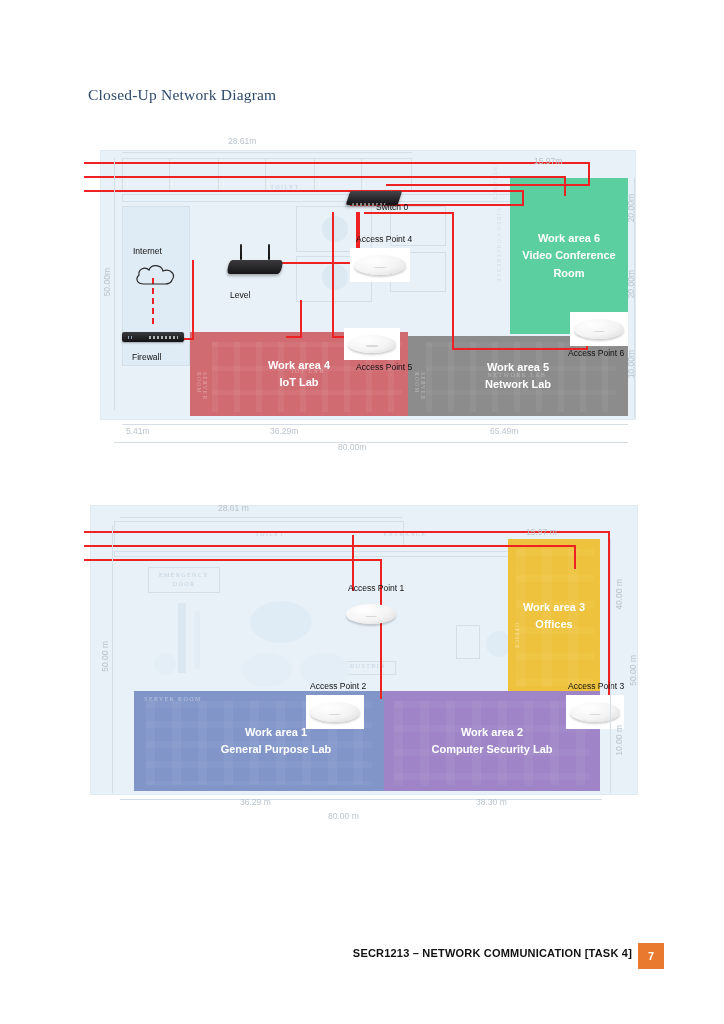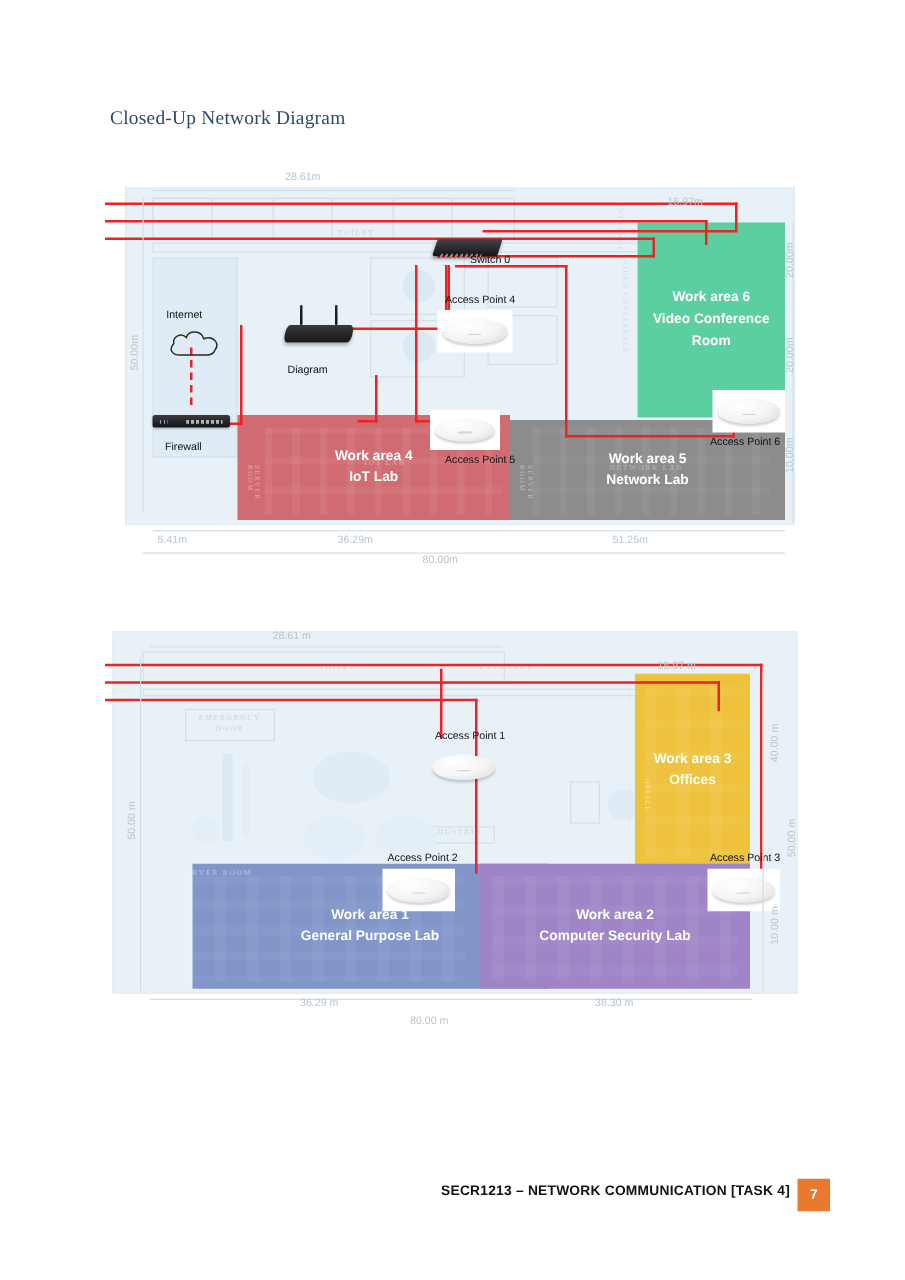--- a/index.html
+++ b/index.html
@@ -211,21 +211,21 @@
       <div class="ports"></div>
       <div class="led"></div>
   </div>
   <div class="devlabel" style="left:32px;top:202px;">Firewall</div>
 
   <div class="router" style="left:128px;top:94px;width:54px;height:30px;">
     <div class="ant" style="left:12px;"></div>
     <div class="ant" style="left:40px;"></div>
     <div class="body"></div>
   </div>
-  <div class="devlabel" style="left:130px;top:140px;">Diagram</div>
+  <div class="devlabel" style="left:130px;top:140px;">Level</div>
 
   <div class="switch" style="left:248px;top:38px;width:52px;height:22px;">
     <div class="body"></div>
       <div class="ports"></div>
   </div>
   <div class="devlabel" style="left:276px;top:52px;">Switch 0</div>
 
   <div class="devlabel" style="left:256px;top:84px;">Access Point 4</div>
   <div class="ap" style="left:250px;top:98px;width:60px;height:34px;">
       <div class="puck"></div>
@@ -249,21 +249,21 @@
   <div class="dim v" style="left:2px;top:118px;">50.00m</div>
 
   <div class="dimline" style="left:534px;top:28px;width:1px;height:240px;"></div>
   <div class="dim v" style="left:526px;top:44px;">20.00m</div>
   <div class="dim v" style="left:526px;top:120px;">20.00m</div>
   <div class="dim v" style="left:526px;top:200px;">10.00m</div>
 
   <div class="dimline" style="left:22px;top:274px;width:506px;height:1px;"></div>
   <div class="dim" style="left:26px;top:276px;">5.41m</div>
   <div class="dim" style="left:170px;top:276px;">36.29m</div>
-  <div class="dim" style="left:390px;top:276px;">51.25m</div>
+  <div class="dim" style="left:390px;top:276px;">65.49m</div>
   <div class="dimline" style="left:14px;top:292px;width:514px;height:1px;"></div>
   <div class="dim" style="left:238px;top:292px;">80.00m</div>
 
 </div>
 
 <div class="figure" id="fig2">
   <div class="floor"></div>
 
   <div class="ghostbox" style="left:24px;top:16px;width:290px;height:26px;"></div>
   <div class="ghost" style="left:140px;top:26px;width:80px;">TOILET</div>
@@ -283,21 +283,21 @@
   <div style="position:absolute;left:210px;top:148px;width:50px;height:34px;border-radius:50%;background:#e3eef6;"></div>
   <div style="position:absolute;left:64px;top:148px;width:22px;height:22px;border-radius:50%;background:#e3eef6;"></div>
   <div class="ghostbox" style="left:366px;top:120px;width:24px;height:34px;"></div>
   <div style="position:absolute;left:396px;top:126px;width:26px;height:26px;border-radius:50%;background:#e0ecf5;"></div>
 
   <div class="zone zone-yellow" style="left:418px;top:34px;width:92px;height:154px;">
     <div>Work area 3</div>
     <div class="ln2">Offices</div>
   </div>
 
-  <div class="zone zone-blue" style="left:44px;top:186px;width:284px;height:100px;margin-left:20px;">
+  <div class="zone zone-blue" style="left:44px;top:186px;width:284px;height:100px;">
     <div>Work area 1</div>
     <div class="ln2">General Purpose Lab</div>
   </div>
 
   <div class="zone zone-purple" style="left:294px;top:186px;width:216px;height:100px;">
     <div>Work area 2</div>
     <div class="ln2">Computer Security Lab</div>
   </div>
 
   <div class="deskrow" style="left:56px;top:196px;width:226px;height:84px;

